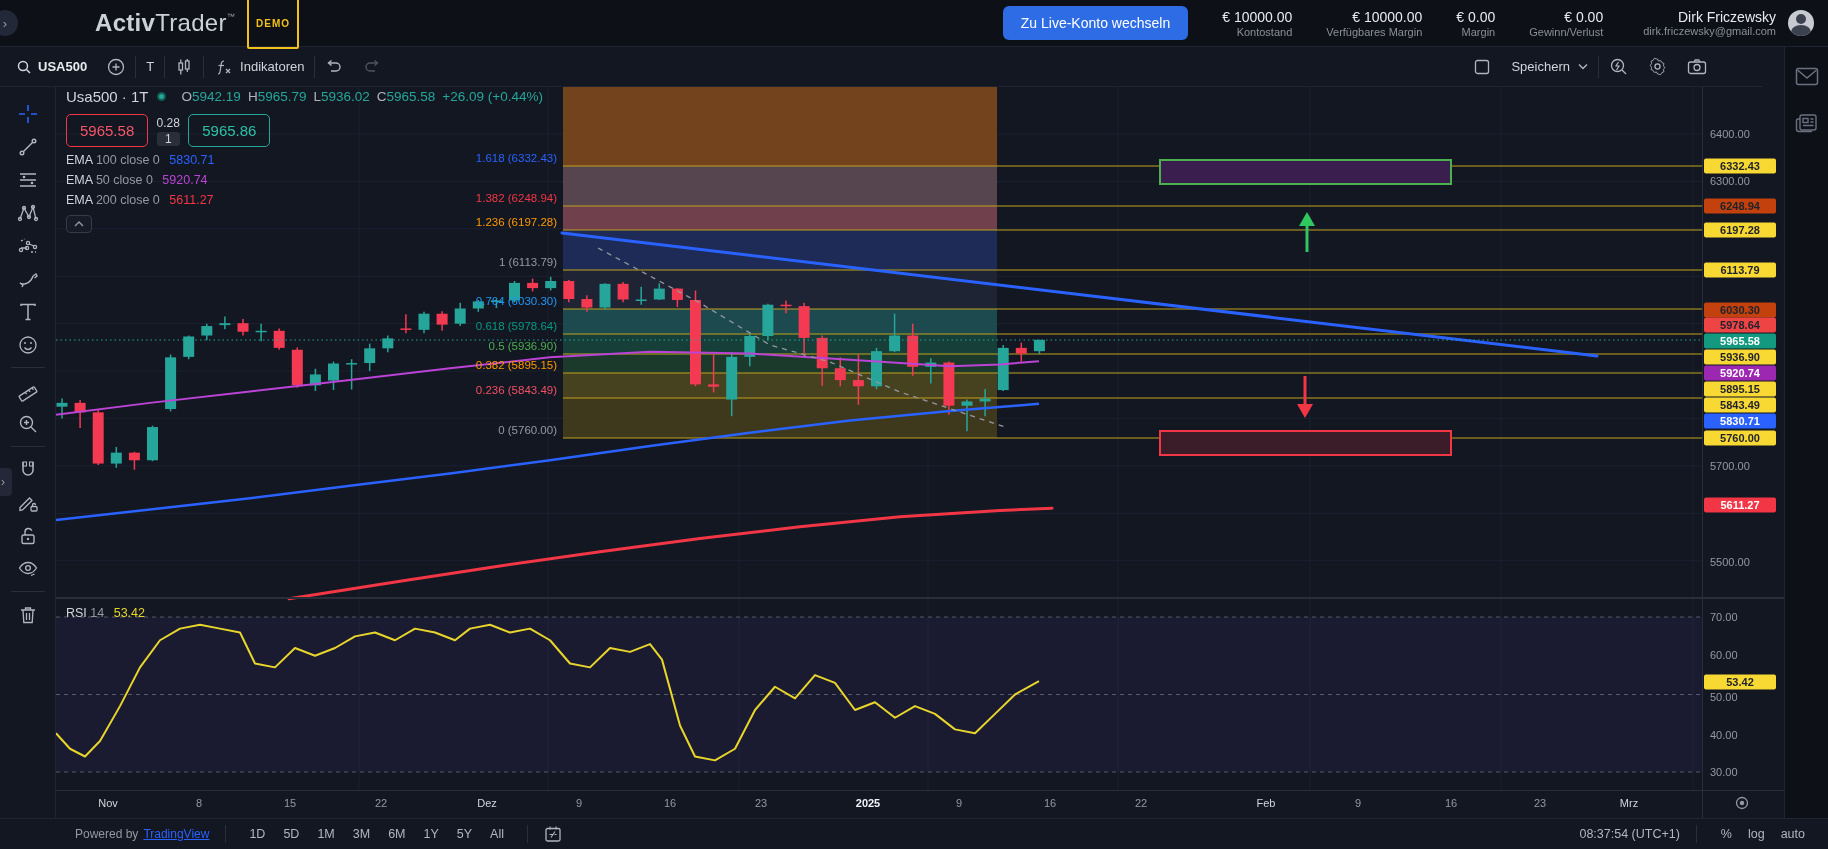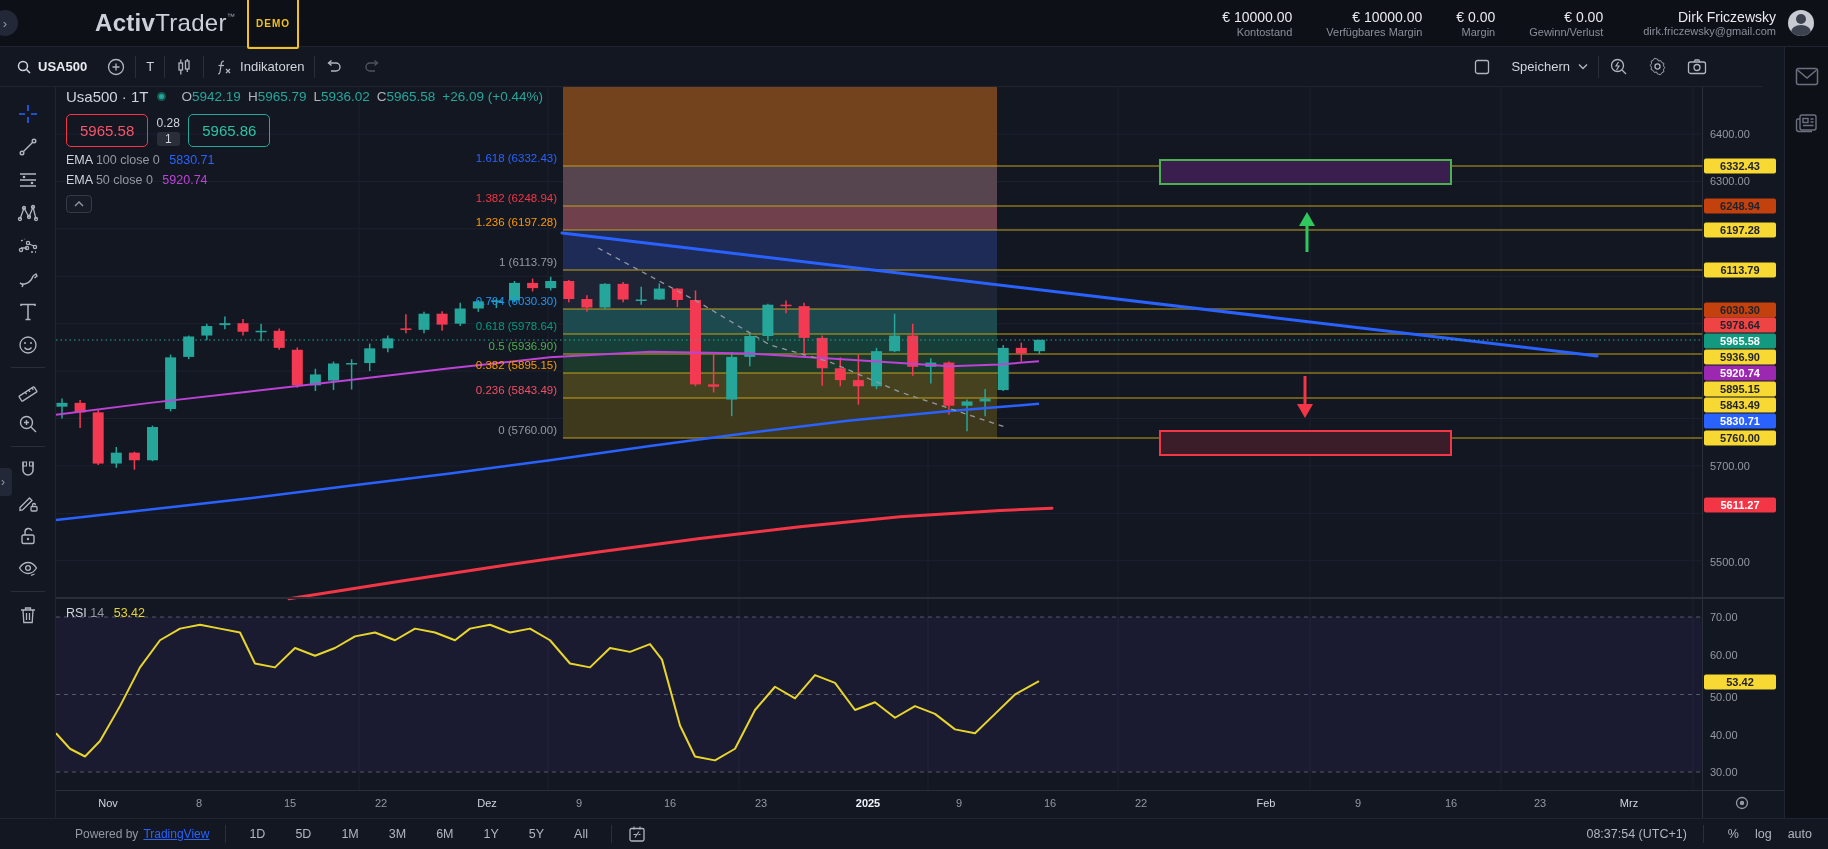--- a/index.html
+++ b/index.html
@@ -81,21 +81,21 @@
   
   .pane-divider { position:absolute; left:56px; top:597px; width:1772px; height:2px; background:#2a2e39; z-index:6; }
   .axis-vline { position:absolute; left:1702px; top:87px; width:1px; height:731px; background:#2a2e39; z-index:6; }
   .taxis-topline { position:absolute; left:56px; top:790px; width:1772px; height:1px; background:#2a2e39; z-index:6; }
 
   
   #bottombar { position:absolute; left:0; top:818px; width:1828px; height:31px; background:#131722; border-top:1px solid #1f2430; display:flex; align-items:center; z-index:25; font-size:12.5px; }
   #bottombar .pw { color:#9598a1; margin-left:75px; font-size:12px; }
   #bottombar .tv { color:#2962ff; text-decoration:underline; margin-left:5px; font-size:12px; }
   .bb-sep { width:1px; height:18px; background:#2a2e39; margin:0 16px; }
-  #ranges { display:flex; gap:16px; }
+  #ranges { display:flex; gap:4px; }
   .rng { color:#b2b5be; padding:2px 7px; border-radius:3px; cursor:pointer; }
   #bottombar .right { margin-left:auto; display:flex; align-items:center; }
   .clock { color:#b2b5be; }
   .scalebtn { color:#b2b5be; padding:2px 8px; cursor:pointer; }
   .taxis-gear { position:absolute; left:1734px; top:795px; z-index:8; color:#9598a1; }
 </style>
 </head>
 <body>
 
 <div id="app">
@@ -333,20 +333,21 @@
 
   <header id="header">
     <div class="edge-circle">›</div>
     <div class="logo">
       <span class="a">Activ</span>
         <span class="t">Trader</span>
         <sup>™</sup>
     </div>
     <span class="demo">DEMO</span>
     <div class="hdr-spacer"></div>
+    <button class="live-btn">Zu Live-Konto wechseln</button>
     <div class="stat">
       <div class="v">€ 10000.00</div>
       <div class="l">Kontostand</div>
     </div>
     <div class="stat">
       <div class="v">€ 10000.00</div>
       <div class="l">Verfügbares Margin</div>
     </div>
     <div class="stat">
       <div class="v">€ 0.00</div>
@@ -600,20 +601,24 @@
       <div class="qbox qbuy">5965.86</div>
     </div>
     <div class="emarow">
       <span class="nm">EMA</span> <span>100 close 0</span>
       <span style="color:#2962ff; margin-left:6px;">5830.71</span>
     </div>
     <div class="emarow">
       <span class="nm">EMA</span> <span>50 close 0</span>
       <span style="color:#bb43d6; margin-left:6px;">5920.74</span>
     </div>
+    <div class="emarow">
+      <span class="nm">EMA</span> <span>200 close 0</span>
+      <span style="color:#f23645; margin-left:6px;">5611.27</span>
+    </div>
     <div class="collapse-btn">
       <svg width="10" height="6" viewBox="0 0 10 6" fill="none" stroke="#9598a1" stroke-width="1.4">
           <path d="M1 5L5 1L9 5"></path>
         </svg>
     </div>
   </div>
 
   <div id="rsi-legend">
     <span class="nm">RSI</span>
     <span class="pd">14</span>
@@ -639,17 +644,17 @@
       <svg class="ic" width="18" height="18" viewBox="0 0 18 18" fill="none" stroke="#b2b5be" stroke-width="1.3">
           <rect x="2" y="3.5" width="14" height="12.5" rx="1.5"></rect>
           <path d="M6 1.5v3M12 1.5v3M5.5 9.5h4M12.5 9.5l-2 0M7 12.5l4-6" stroke-width="1.1"></path>
         </svg>
     </div>
     <div class="right">
       <span class="clock">08:37:54 (UTC+1)</span>
       <div class="bb-sep"></div>
       <span class="scalebtn">%</span>
       <span class="scalebtn">log</span>
-      <span class="scalebtn" style="margin-right:8px;">auto</span>
+      <span class="scalebtn" style="margin-right:15px;">auto</span>
     </div>
   </div>
 
 </div>
 
 </body></html>

